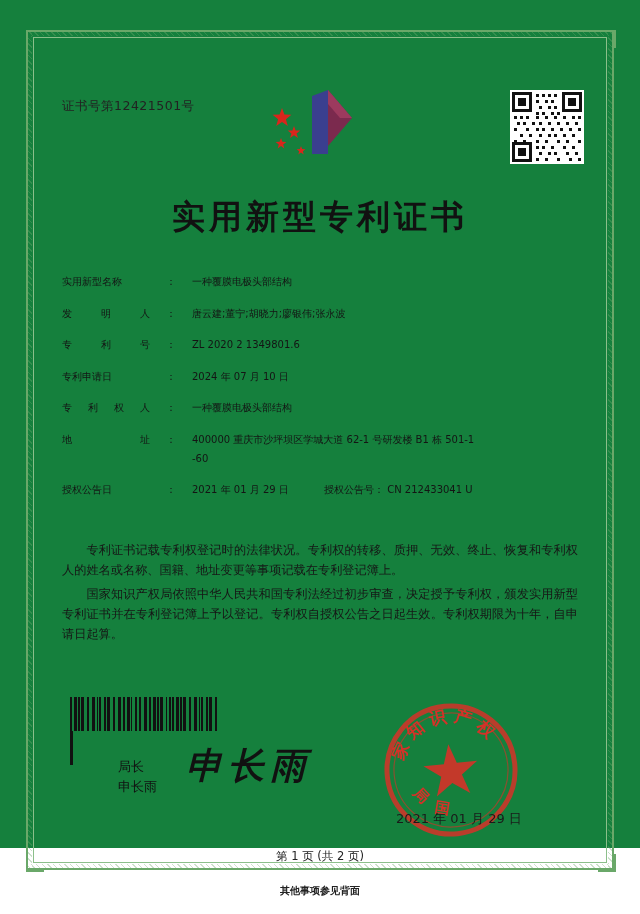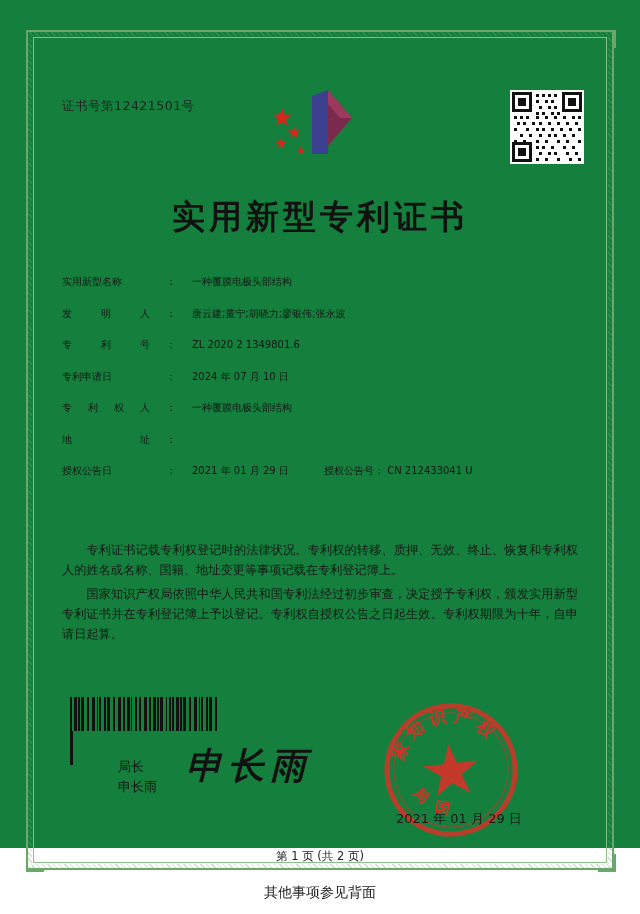--- a/index.html
+++ b/index.html
@@ -210,22 +210,23 @@
     width: 640px;
     text-align: center;
     font-size: 11.5px;
     color: #222;
   }
   .footnote {
     position: absolute;
     left: 0; top: 884px;
     width: 640px;
     text-align: center;
-    font-size: 14px;
+    font-size: 10px;
     color: #222;
+    font-weight: bold;
   }
 </style>
 </head>
 <body>
 
 <div class="page">
 
   <div class="frame-outer"></div>
   <div class="frame-tex"></div>
   <div class="frame-inner"></div>
@@ -385,20 +386,24 @@
       <span class="field-colon">：</span>
       <span class="field-value">一种覆膜电极头部结构</span>
     </div>
 
     <div class="field-row">
       <span class="field-label spread">
         <span>地</span>
         <span>址</span>
       </span>
       <span class="field-colon">：</span>
+      <span class="field-value">
+        <span class="sub-line">400000  重庆市沙坪坝区学城大道 62-1 号研发楼 B1 栋 501-1</span>
+        <span class="sub-line">-60</span>
+      </span>
     </div>
 
     <div class="field-row">
       <span class="field-label">授权公告日</span>
       <span class="field-colon">：</span>
       <span class="field-value">
         <span>2021 年 01 月 29 日</span>
         <span class="inline-extra">授权公告号：</span>
         <span>CN 212433041 U</span>
       </span>

